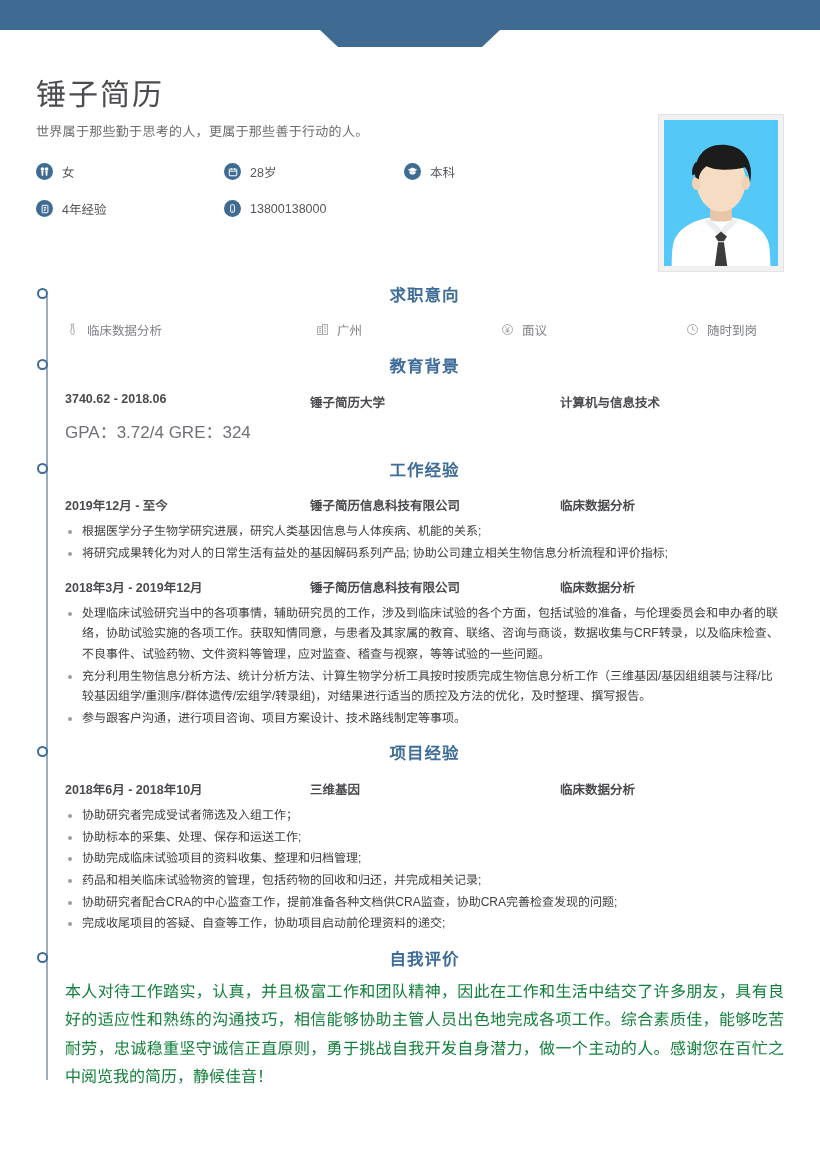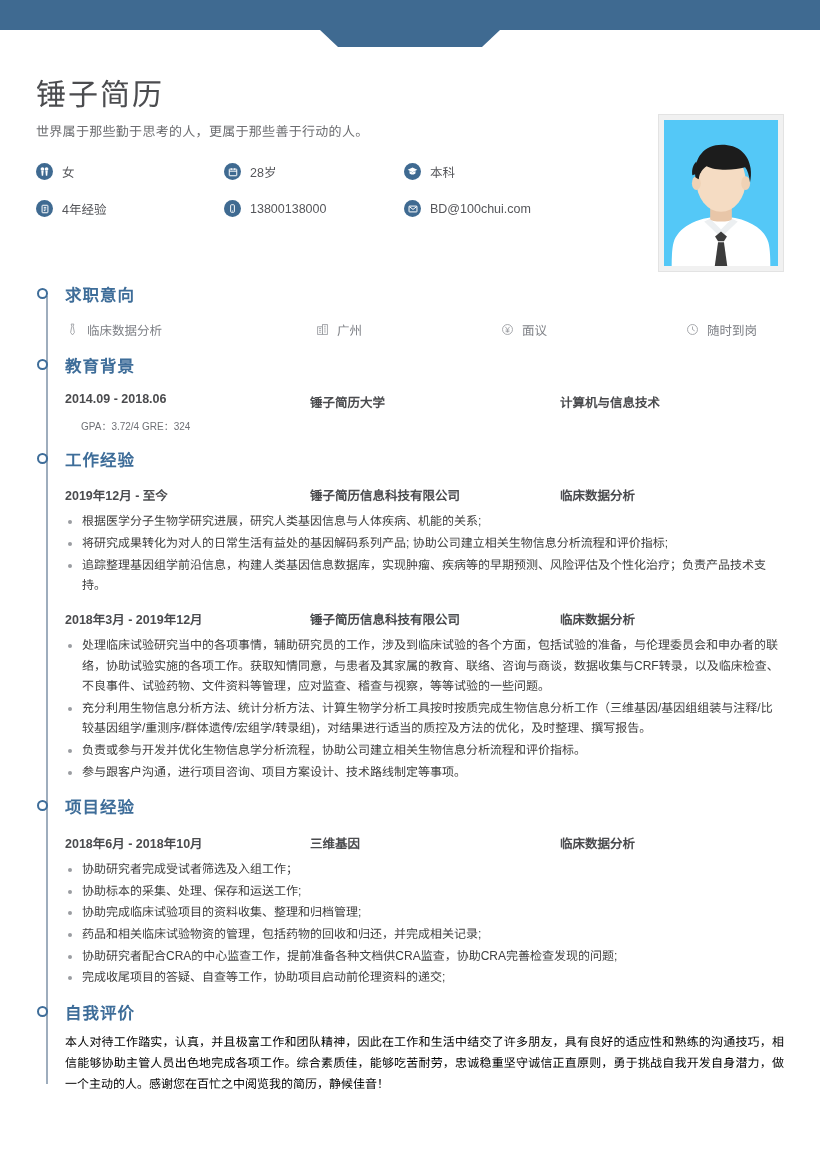--- a/index.html
+++ b/index.html
@@ -126,20 +126,21 @@
     margin-bottom: 4px;
   }
   .section-head {
     position: relative;
     margin: 0 0 8px 0;
     font-size: 16.5px;
     font-weight: bold;
     color: #3e6d99;
     letter-spacing: 1px;
     line-height: 1.2;
+    text-align: center;
   }
   .dot {
     position: absolute;
     left: -28px;
     top: 2px;
     width: 11px;
     height: 11px;
     border: 2px solid #3e6d99;
     border-radius: 50%;
     background: #ffffff;
@@ -173,24 +174,23 @@
   .entry { margin-bottom: 2px; }
   .entry-head {
     display: grid;
     grid-template-columns: 245px 250px 1fr;
     font-size: 12.5px;
     font-weight: bold;
     color: #4a4b4e;
     padding: 7px 0 5px 0;
   }
   .sub-line {
-    font-size: 10px;
+    font-size: 17px;
     color: #6f7176;
     padding: 2px 0 4px 0;
-    margin-left: 16px;
   }
   ul.bullets {
     list-style: none;
     margin: 2px 0 6px 0;
     padding: 0;
   }
   ul.bullets li {
     position: relative;
     padding-left: 17px;
     font-size: 12px;
@@ -202,23 +202,23 @@
     content: "";
     position: absolute;
     left: 3px;
     top: 9px;
     width: 4px;
     height: 4px;
     border-radius: 50%;
     background: #9a9ca1;
   }
   .para {
-    font-size: 12px;
+    font-size: 16px;
     line-height: 1.78;
-    color: #000000;
+    color: #15803d;
     margin: 4px 0 0 0;
     text-align: justify;
   }
   .spacer-sm { height: 10px; }
 </style>
 </head>
 <body>
 
 <div class="banner">
   <div class="banner-tab"></div>
@@ -276,29 +276,20 @@
       <div class="info-item">
         <span class="badge">
           <svg width="9" height="9" viewBox="0 0 24 24" fill="none" stroke="#ffffff" stroke-width="2.6">
             <rect x="7" y="2" width="10" height="20" rx="2"></rect>
               <path d="M11 18.5h2"></path>
           </svg>
         </span>
         <span>13800138000</span>
       </div>
 
-      <div class="info-item">
-        <span class="badge">
-          <svg width="10" height="10" viewBox="0 0 24 24" fill="none" stroke="#ffffff" stroke-width="2.4">
-            <rect x="2.5" y="5" width="19" height="14" rx="1.2"></rect>
-              <path d="M3 6l9 7 9-7"></path>
-          </svg>
-        </span>
-        <span>BD@100chui.com</span>
-      </div>
 
     </div>
 
     <div class="photo">
       <div class="inner">
         <svg width="100%" height="100%" viewBox="0 0 116 148" preserveAspectRatio="xMidYMid slice">
           <rect width="116" height="148" fill="#54c8f7"></rect>
 
           <path d="M58 98c-26 0-44 12-48 26-1.5 5-2 14-2 24h100c0-10-.5-19-2-24-4-14-22-26-48-26z" fill="#ffffff"></path>
 
@@ -375,21 +366,21 @@
 
     <div class="spacer-sm"></div>
 
     <div class="section">
       <div class="section-head">
         <span class="dot"></span>
         <span>教育背景</span>
       </div>
       <div class="entry">
         <div class="entry-head">
-          <span>2014.09 - 2018.06</span>
+          <span>3740.62 - 2018.06</span>
           <span>锤子简历大学</span>
           <span>计算机与信息技术</span>
         </div>
         <div class="sub-line">GPA：3.72/4   GRE：324</div>
       </div>
     </div>
 
     <div class="spacer-sm"></div>
 
     <div class="section">
@@ -400,34 +391,32 @@
 
       <div class="entry">
         <div class="entry-head">
           <span>2019年12月 - 至今</span>
           <span>锤子简历信息科技有限公司</span>
           <span>临床数据分析</span>
         </div>
         <ul class="bullets">
           <li>根据医学分子生物学研究进展，研究人类基因信息与人体疾病、机能的关系;</li>
           <li>将研究成果转化为对人的日常生活有益处的基因解码系列产品; 协助公司建立相关生物信息分析流程和评价指标;</li>
-          <li>追踪整理基因组学前沿信息，构建人类基因信息数据库，实现肿瘤、疾病等的早期预测、风险评估及个性化治疗；负责产品技术支持。</li>
         </ul>
       </div>
 
       <div class="entry">
         <div class="entry-head">
           <span>2018年3月 - 2019年12月</span>
           <span>锤子简历信息科技有限公司</span>
           <span>临床数据分析</span>
         </div>
         <ul class="bullets">
           <li>处理临床试验研究当中的各项事情，辅助研究员的工作，涉及到临床试验的各个方面，包括试验的准备，与伦理委员会和申办者的联络，协助试验实施的各项工作。获取知情同意，与患者及其家属的教育、联络、咨询与商谈，数据收集与CRF转录，以及临床检查、不良事件、试验药物、文件资料等管理，应对监查、稽查与视察，等等试验的一些问题。</li>
           <li>充分利用生物信息分析方法、统计分析方法、计算生物学分析工具按时按质完成生物信息分析工作（三维基因/基因组组装与注释/比较基因组学/重测序/群体遗传/宏组学/转录组)，对结果进行适当的质控及方法的优化，及时整理、撰写报告。</li>
-          <li>负责或参与开发并优化生物信息学分析流程，协助公司建立相关生物信息分析流程和评价指标。</li>
           <li>参与跟客户沟通，进行项目咨询、项目方案设计、技术路线制定等事项。</li>
         </ul>
       </div>
     </div>
 
     <div class="spacer-sm"></div>
 
     <div class="section">
       <div class="section-head">
         <span class="dot"></span>

